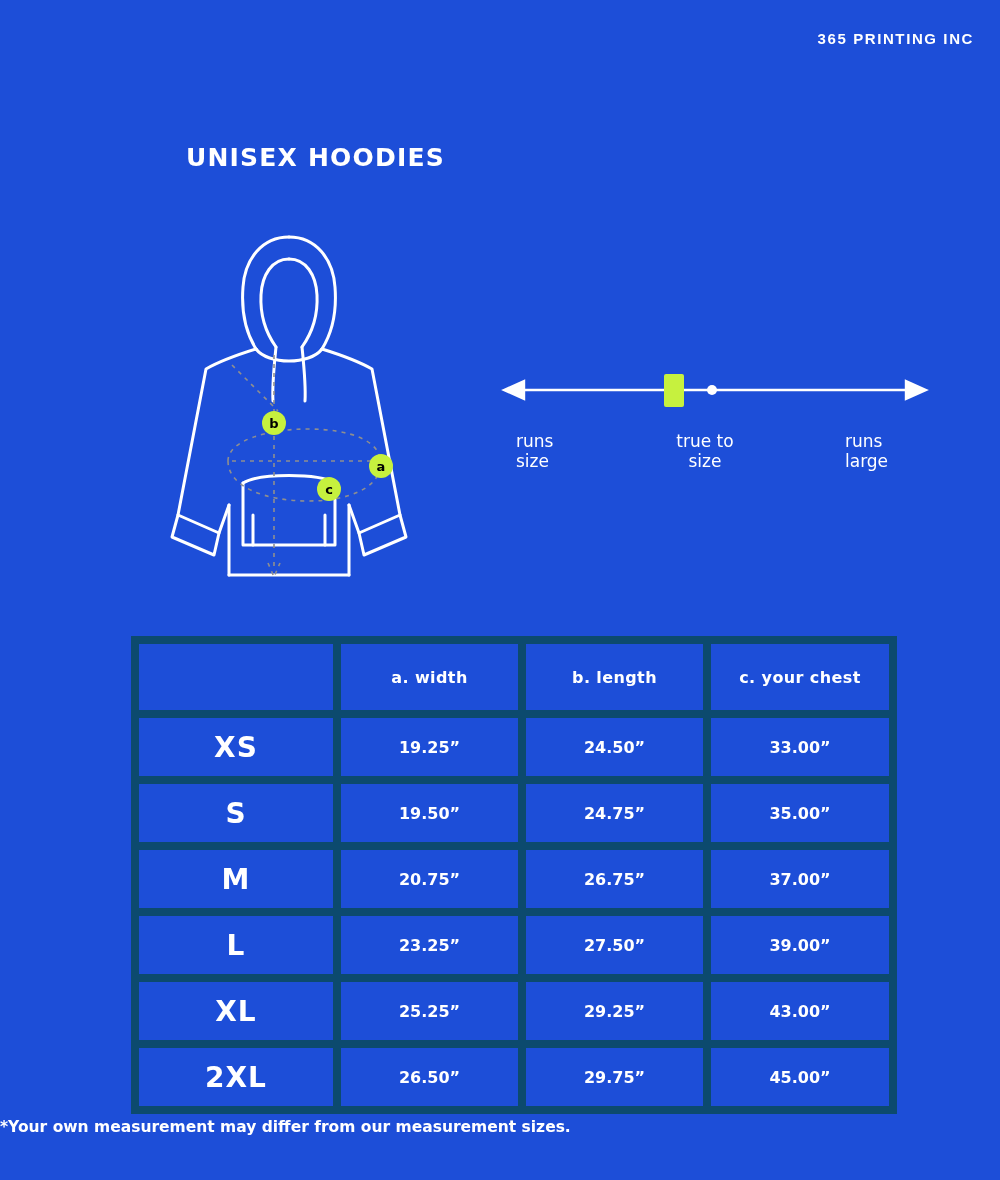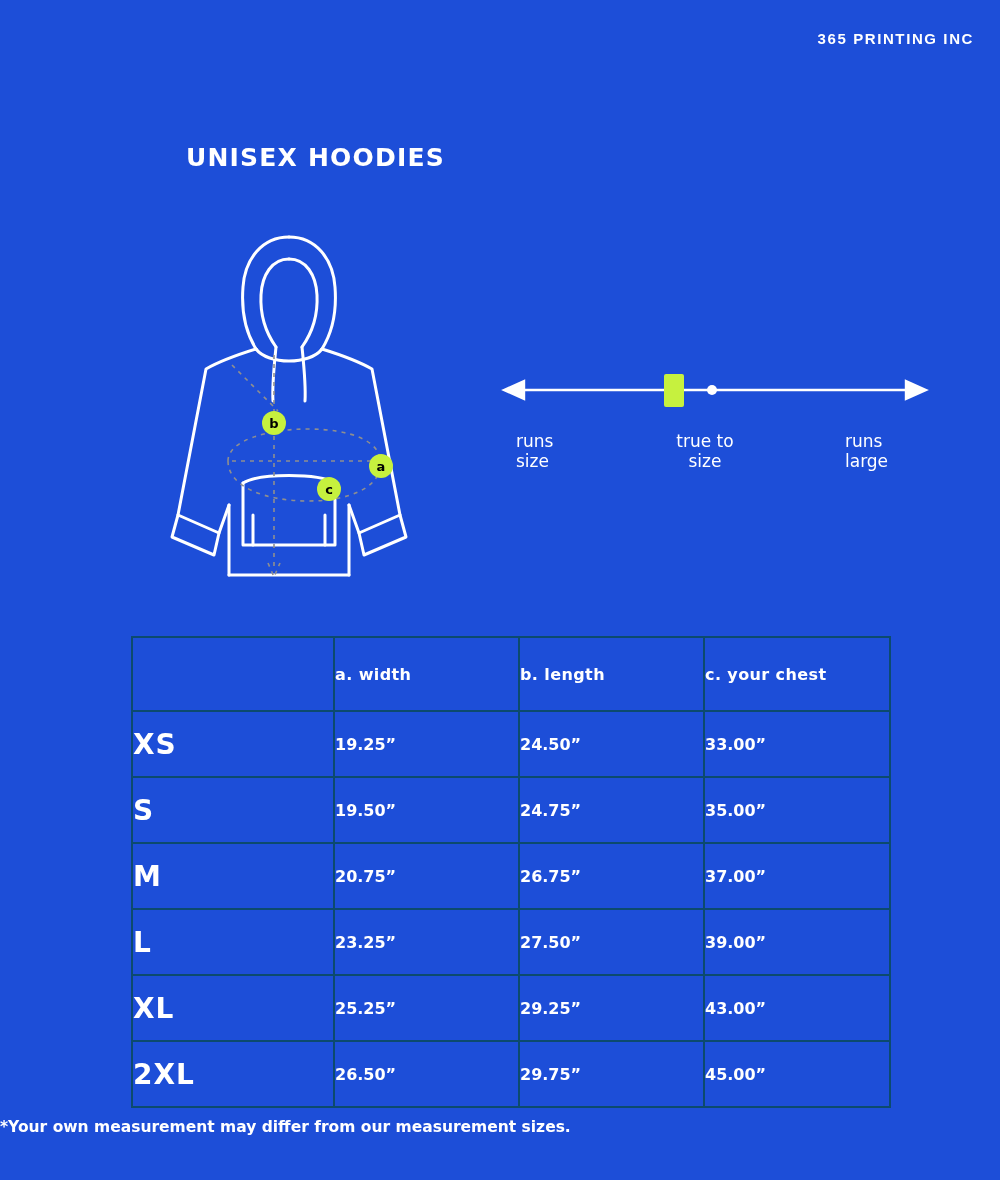--- a/index.html
+++ b/index.html
@@ -104,22 +104,22 @@
     left: 131px;
     top: 636px;
     width: 758px;
   }
   table.size-table {
     border-collapse: collapse;
     width: 758px;
     table-layout: fixed;
   }
   table.size-table td, table.size-table th {
-    border: 2px solid #0c4a6e;
-    text-align: left;
+    border: 8px solid #0c4a6e;
+    text-align: center;
     color: #ffffff;
     font-family: "DejaVu Sans", sans-serif;
   }
   table.size-table col.c0 { width: 202px; }
   table.size-table col.c1 { width: 185px; }
   table.size-table col.c2 { width: 185px; }
   table.size-table col.c3 { width: 186px; }
   table.size-table thead th {
     height: 74px;
     font-size: 16px;

